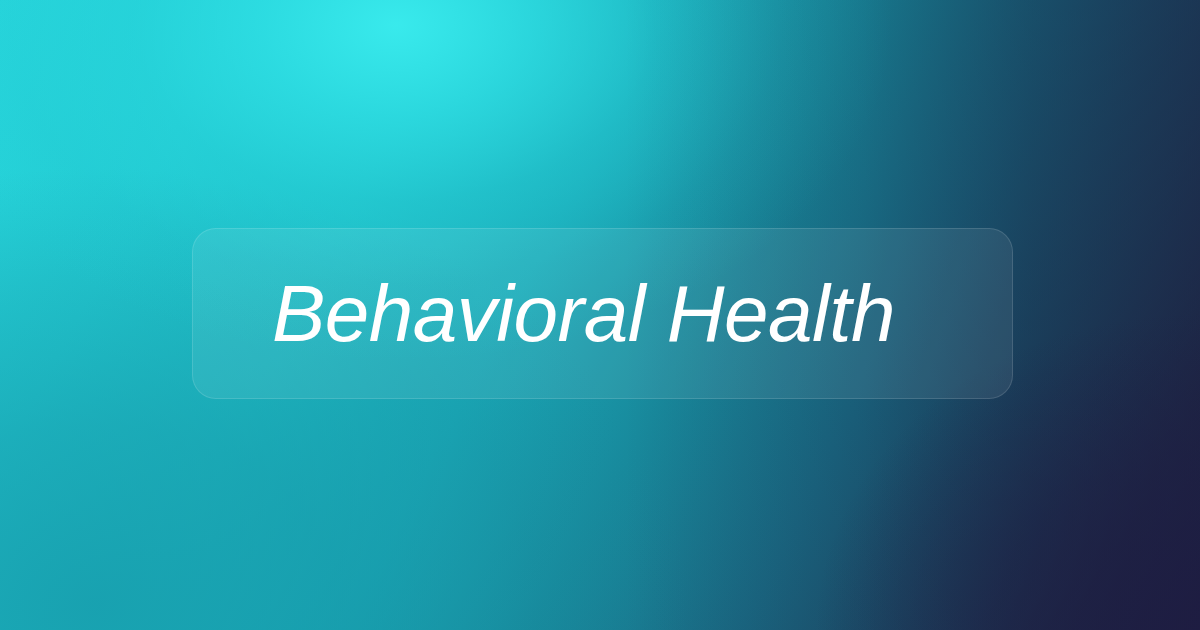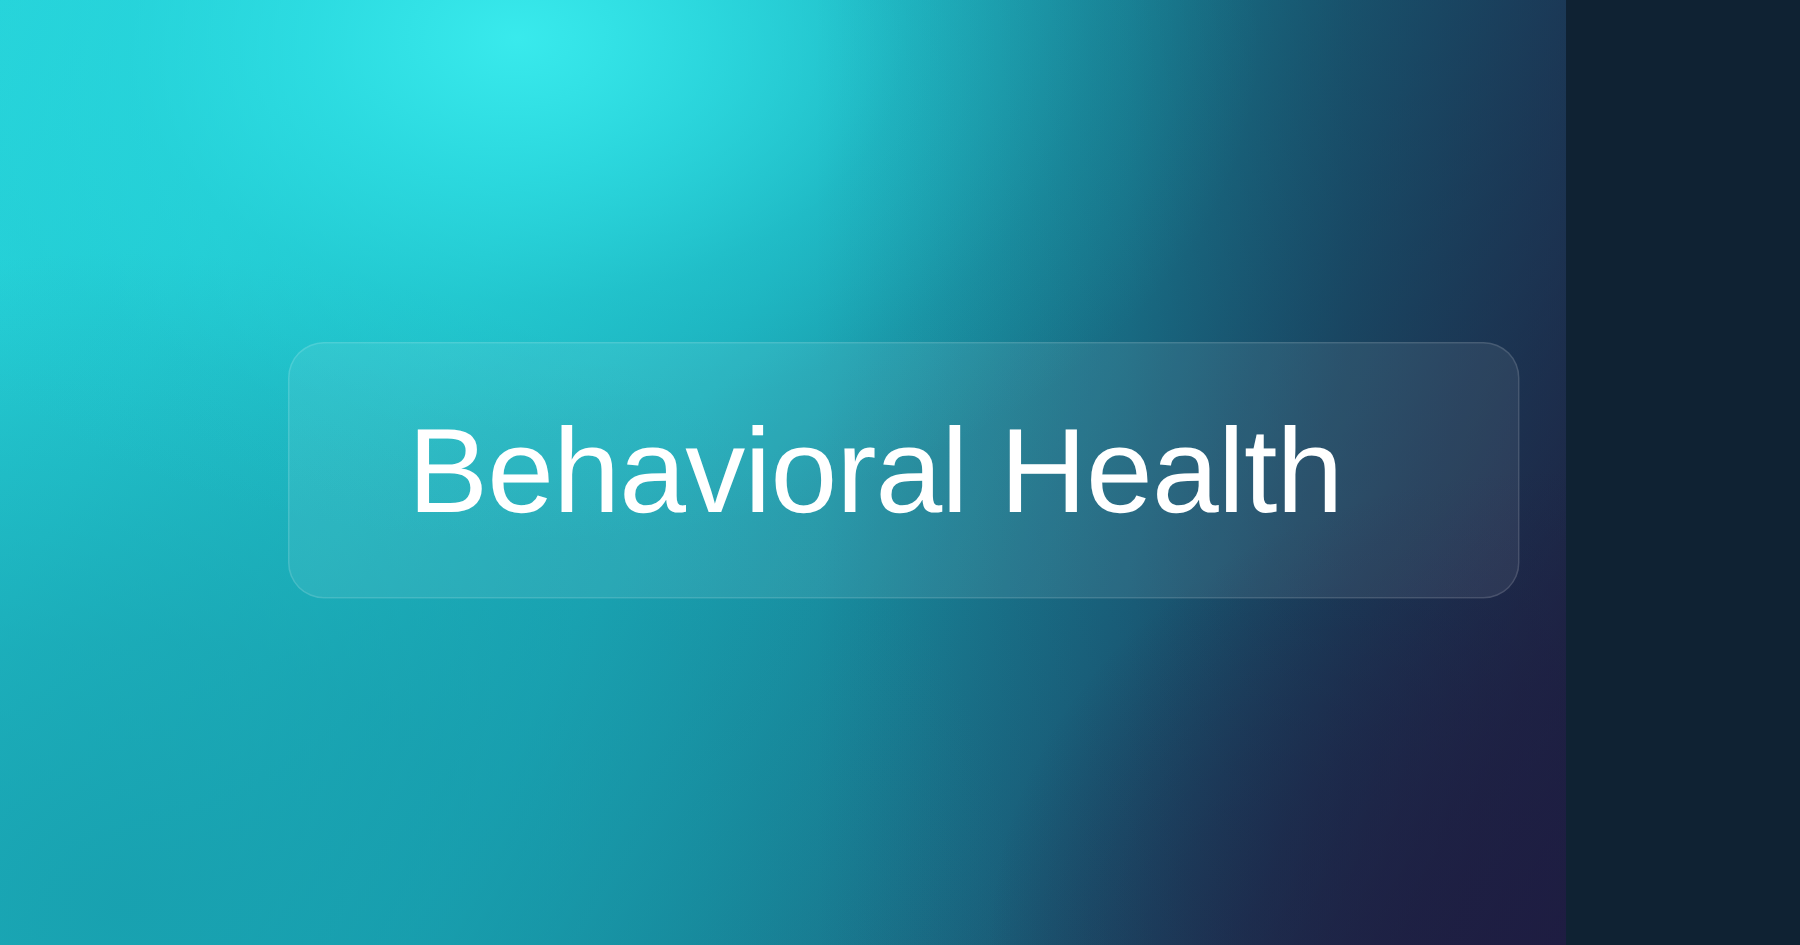--- a/index.html
+++ b/index.html
@@ -4,26 +4,27 @@
 <title>Behavioral Health</title>
 <style>
   html, body {
     margin: 0;
     padding: 0;
     background: #0f2233;
   }
 
   #og-canvas {
     position: relative;
-    width: 1044px;
+    width: 1200px;
     height: 630px;
     overflow: hidden;
     font-family: "Liberation Sans", "DejaVu Sans", sans-serif;
     
     background-color: #6d28d9;
+    font-style: italic;
   }
 
   
   .bg-layer {
     position: absolute;
     inset: 0;
     pointer-events: none;
   }
 
   

